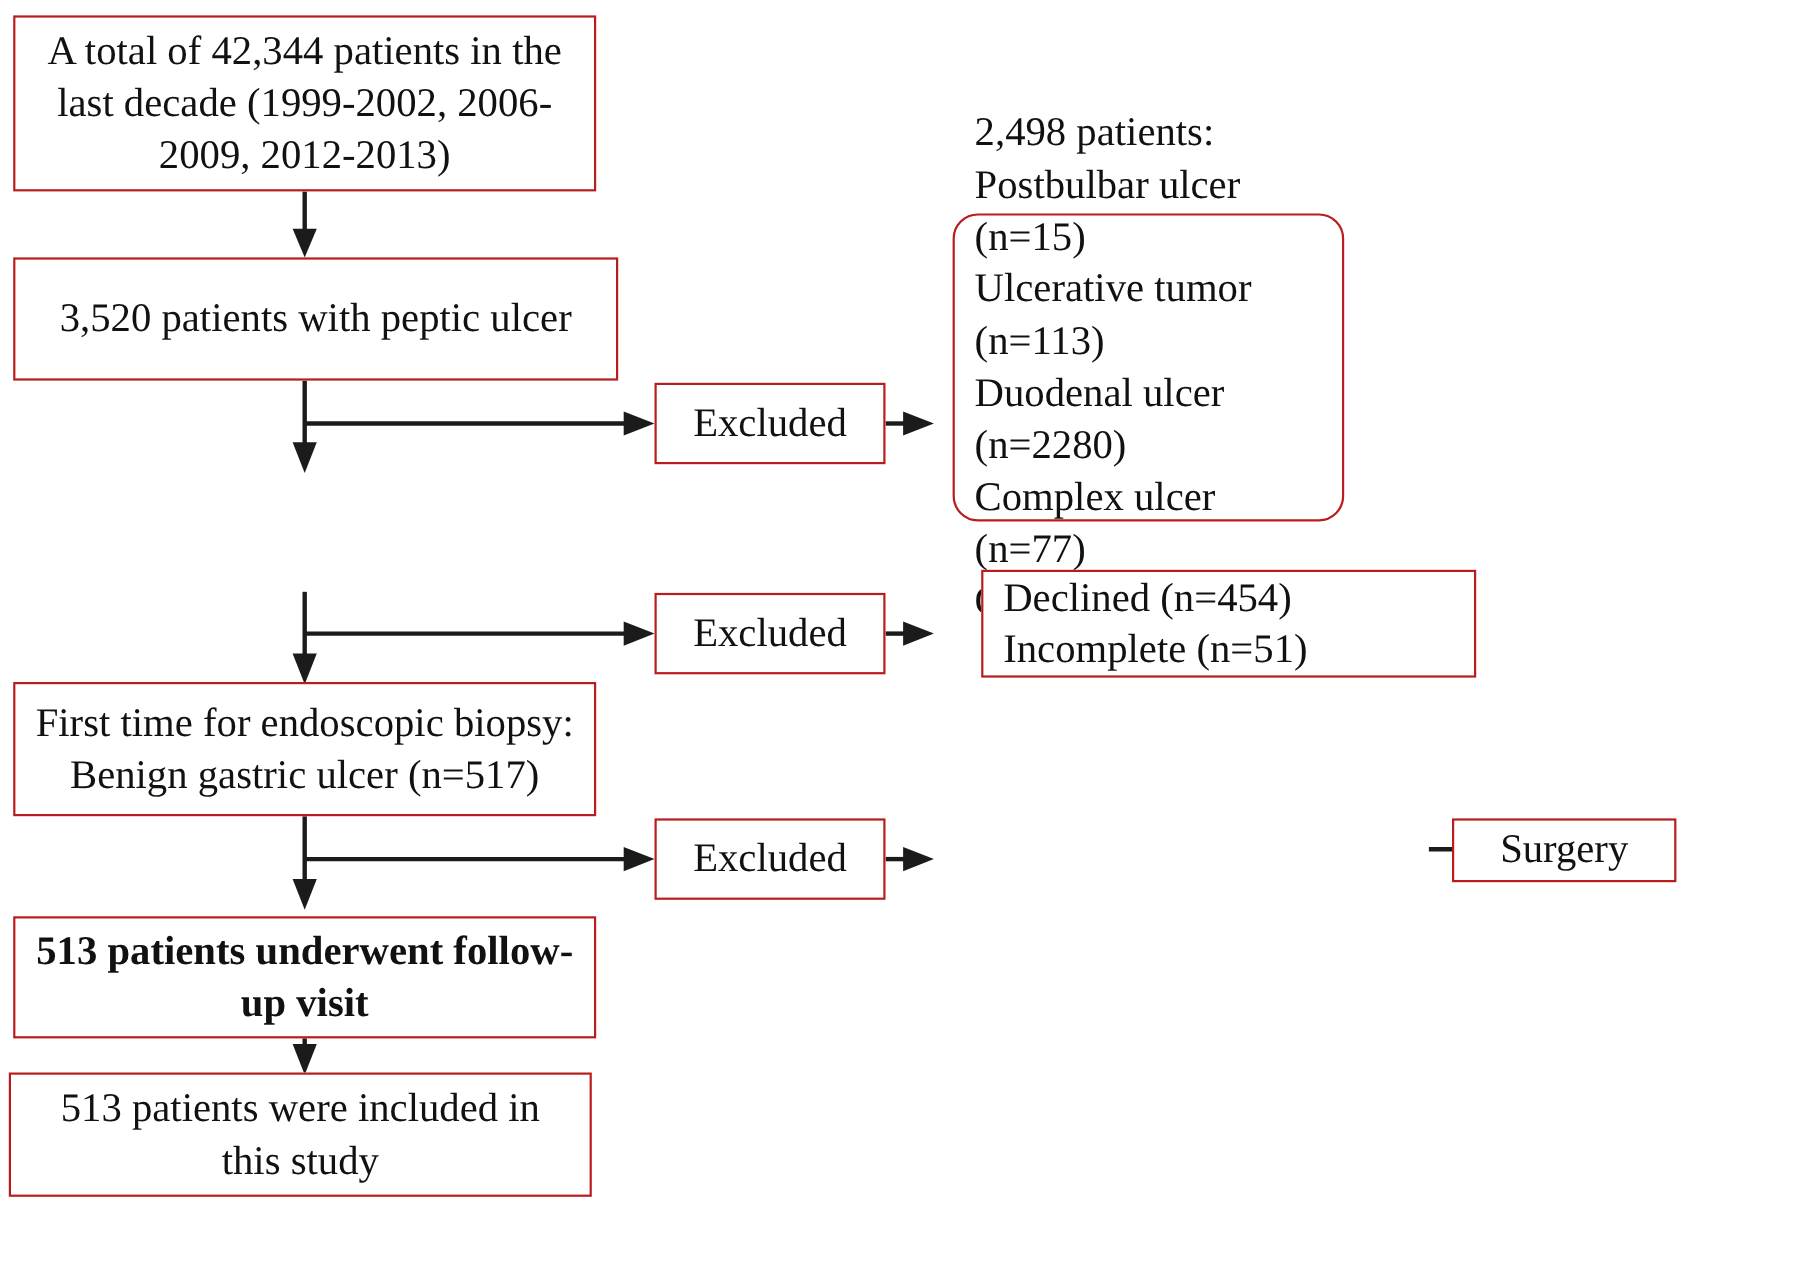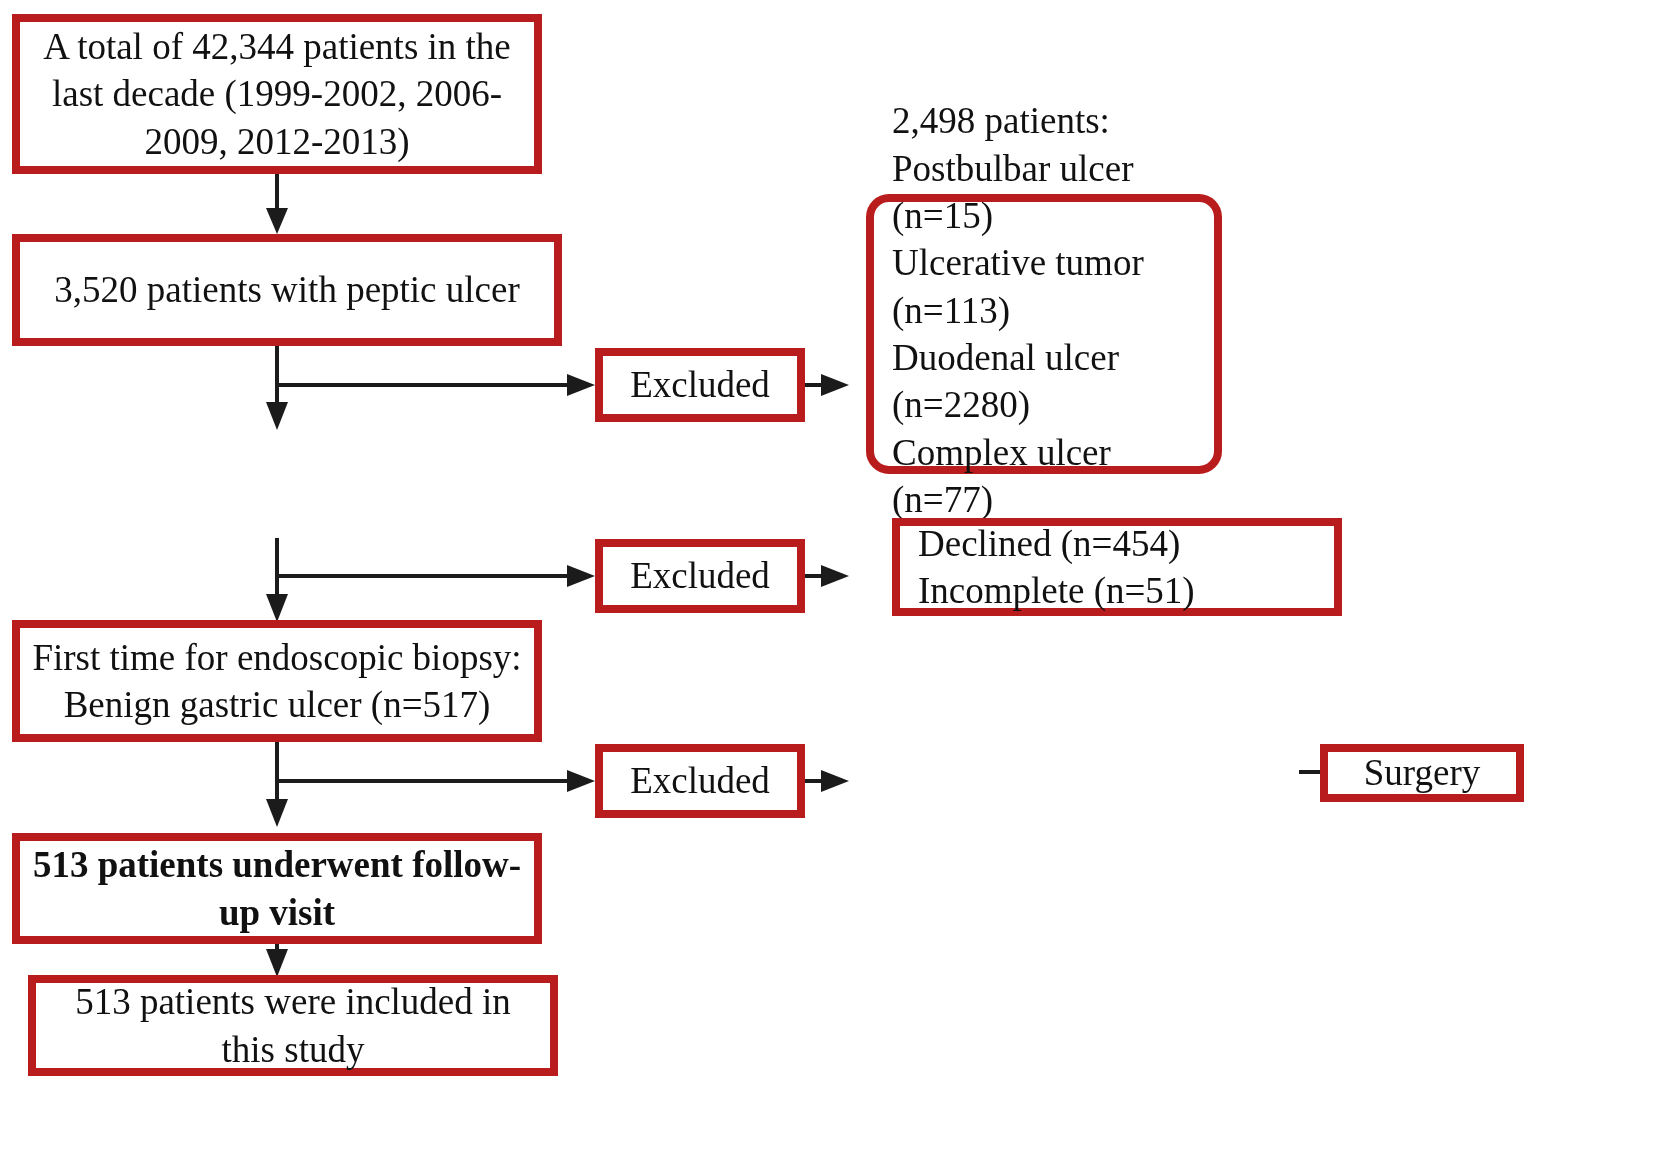--- a/index.html
+++ b/index.html
@@ -13,21 +13,21 @@
     width: 1654px;
     height: 1167px;
     background: #ffffff;
     font-family: "Liberation Serif", "DejaVu Serif", serif;
     color: #111111;
     overflow: hidden;
   }
   .node {
     position: absolute;
     box-sizing: border-box;
-    border: 8px solid #b91c1c;
+    border: 2px solid #b91c1c;
     background: #ffffff;
     display: flex;
     align-items: center;
     justify-content: center;
     text-align: center;
     line-height: 1.28;
     font-size: 37px;
     padding: 4px 10px;
     white-space: pre-line;
     z-index: 3;
@@ -130,21 +130,21 @@
 
   <div class="node" style="left:12px; top:234px; width:550px; height:112px;">3,520 patients with peptic ulcer</div>
 
 
   <div class="node" style="left:12px; top:620px; width:530px; height:122px;text-align:center;">First time for endoscopic biopsy:
 Benign gastric ulcer  (n=517)</div>
 
   <div class="node" style="left:12px; top:833px; width:530px; height:111px;font-weight:bold;">513 patients underwent follow-
 up visit</div>
 
-  <div class="node" style="left:28px; top:975px; width:530px; height:101px;">513 patients were included in
+  <div class="node" style="left:8px; top:975px; width:530px; height:113px;">513 patients were included in
 this study</div>
 
   <div class="node" style="left:595px; top:348px; width:210px; height:74px;">Excluded</div>
 
   <div class="node" style="left:595px; top:539px; width:210px; height:74px;">Excluded</div>
 
   <div class="node" style="left:595px; top:744px; width:210px; height:74px;">Excluded</div>
 
   <div class="node left-align" style="left:866px; top:194px; width:356px; height:280px;border-radius:23px;">2,498 patients:
 Postbulbar ulcer (n=15)

